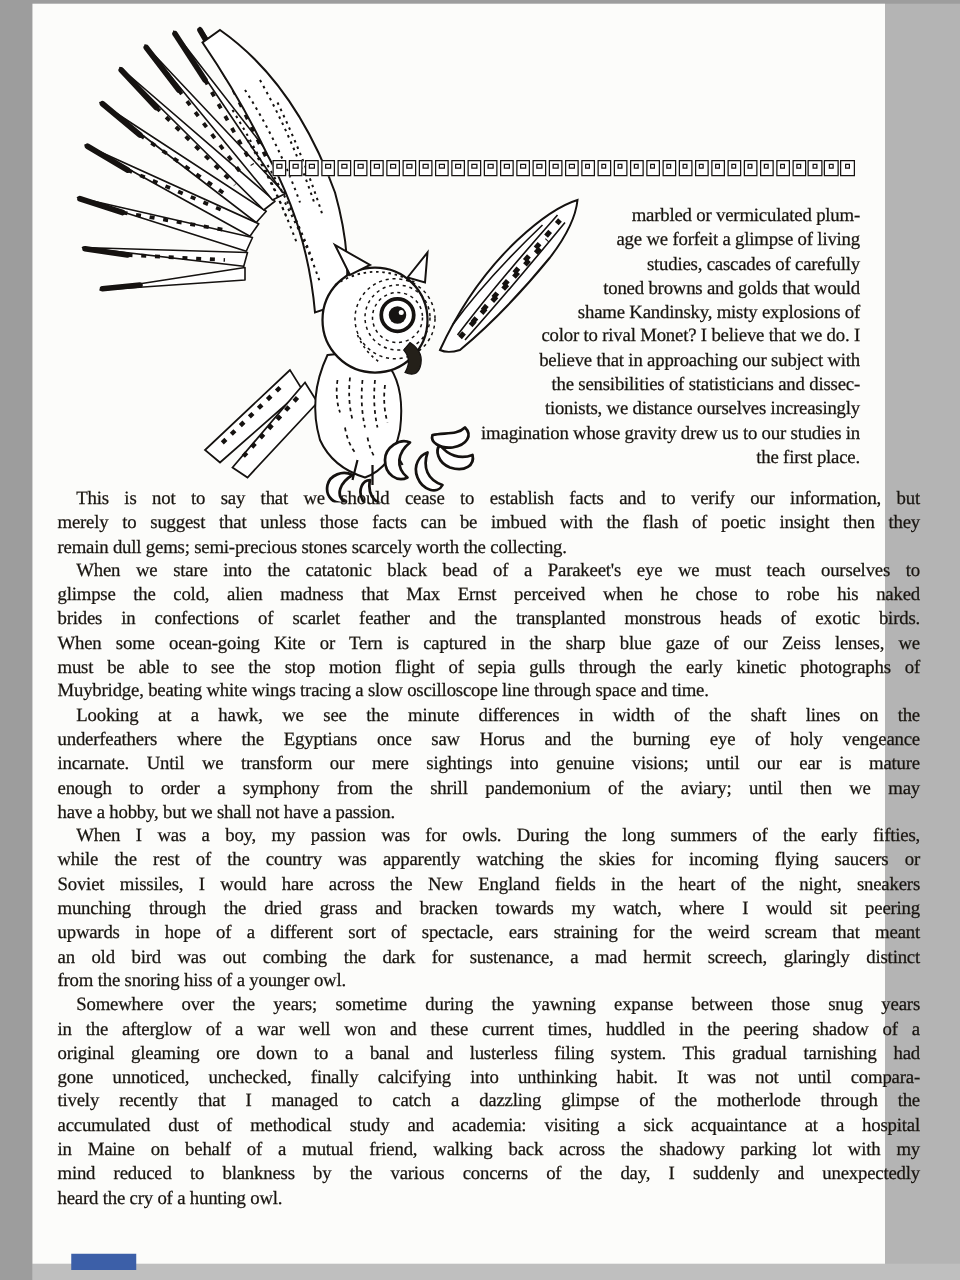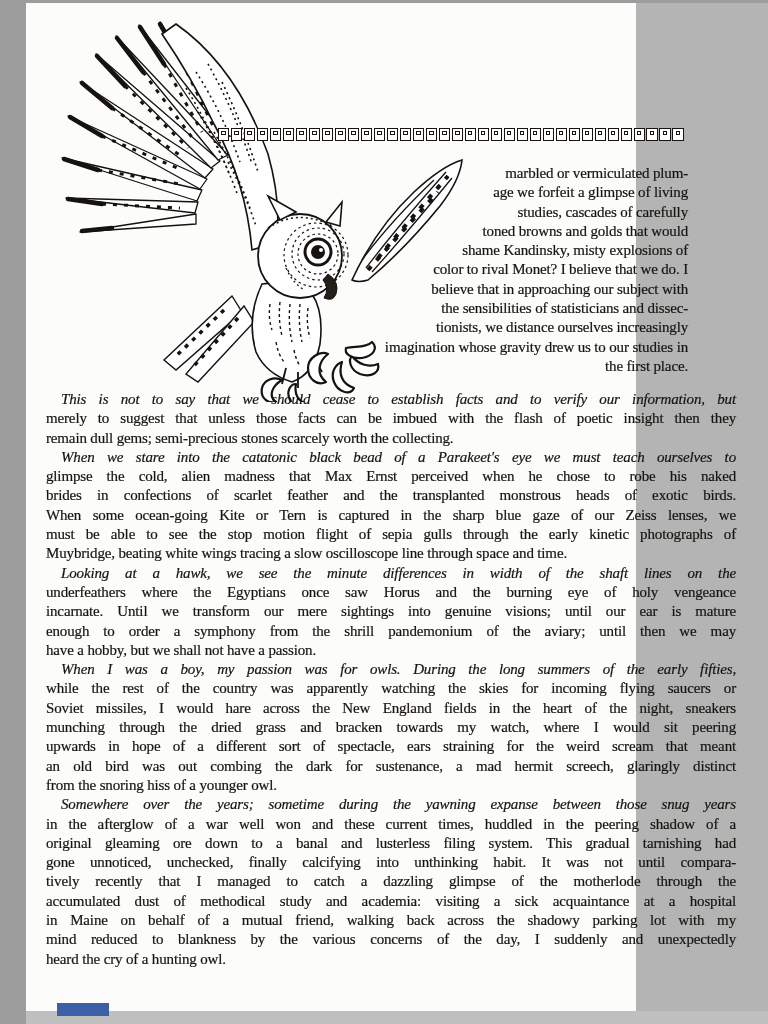--- a/index.html
+++ b/index.html
@@ -9,21 +9,21 @@
     font-family:"Liberation Serif", serif;
     color:var(--ink,#18140f);
   }
   .scan{position:relative;width:768px;height:1024px;}
   .strip{position:absolute;}
   .strip-right{left:740px;top:0;width:28px;height:1024px;background:var(--surround_right,#b4b4b4);}
   .strip-left{left:0;top:0;width:26px;height:1024px;background:var(--surround_left,#9d9d9d);}
   .strip-top{left:0;top:0;width:768px;height:3px;background:var(--surround_left,#9d9d9d);}
   .strip-bottom{left:26px;top:1011px;width:742px;height:13px;background:var(--surround_bottom,#bfbfbf);}
   .page{
-    position:absolute;left:26px;top:3px;width:610px;height:1008px;
+    position:absolute;left:26px;top:3px;width:682px;height:1008px;
     background:var(--page,#fcfcfa);
   }
   
   .owl{position:absolute;left:20px;top:9px;width:420px;height:390px;}
   
   .ornaments{position:absolute;left:192px;top:125px;width:474px;height:15px;white-space:nowrap;font-size:0;}
   .orn{
     display:inline-block;box-sizing:border-box;vertical-align:top;
     width:11.2px;height:12.6px;border:1.7px solid #171310;margin-right:1.8px;background:#fff;
   }
@@ -33,21 +33,21 @@
   }
   
   .txt{
     font-size:15px;line-height:19.3px;letter-spacing:-0.15px;
     -webkit-text-stroke:0.2px currentColor;
   }
   .opening{position:absolute;left:324px;top:161px;width:338px;}
   .open-line{text-align:right;white-space:nowrap;}
   .bodytext{position:absolute;left:20px;top:387px;width:690px;}
   .body-line{text-align:justify;text-align-last:justify;}
-  .body-line.first{text-indent:15px;font-style:italic;}
+  .body-line.first{text-indent:15px;}
   .body-line.last{text-align-last:left;}
   
   .blue-mark{position:absolute;left:57px;top:1003px;width:52px;height:13px;background:var(--blue_mark,#3c5fa8);}
 </style>
 </head>
 <body>
 
 <div class="scan">
   <div class="strip strip-right"></div>
   <div class="strip strip-left"></div>

